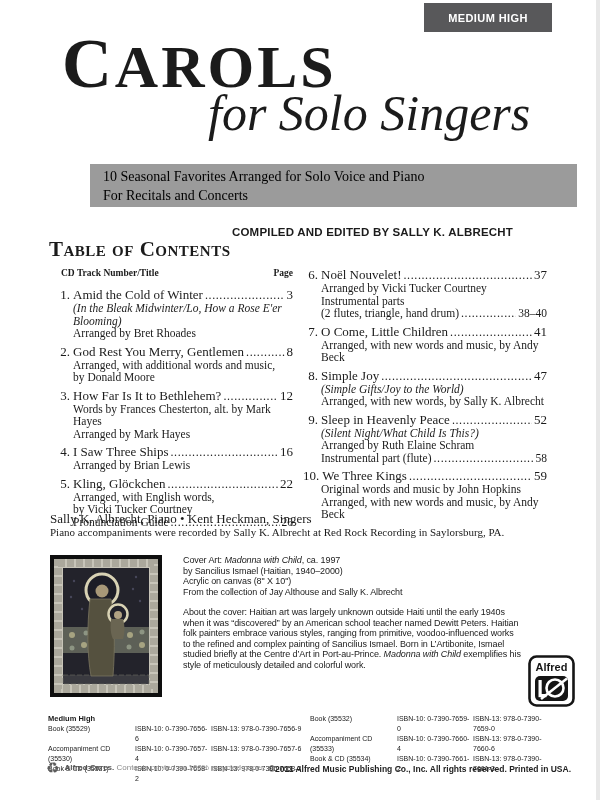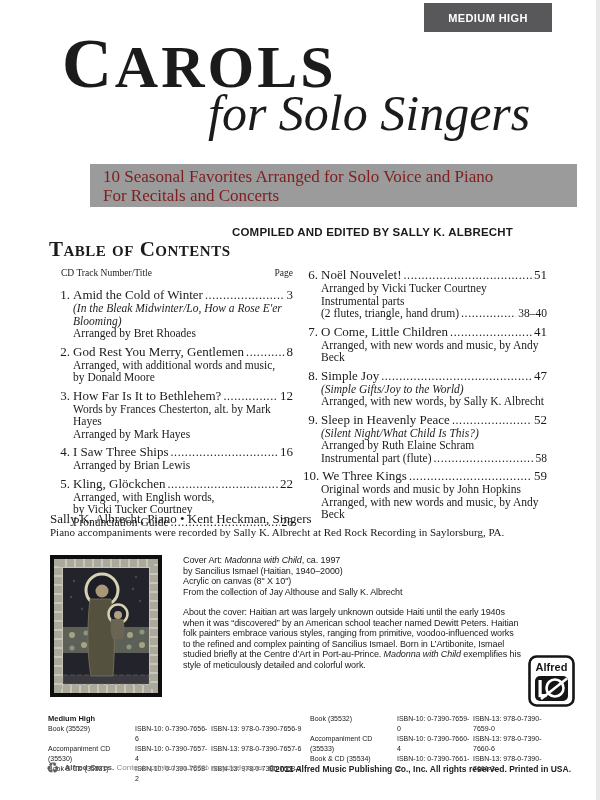--- a/index.html
+++ b/index.html
@@ -13,35 +13,35 @@
 
   
   .title-main{position:absolute;left:62px;top:30px;font-size:60px;font-weight:600;
               letter-spacing:3px;line-height:1;}
   .title-main::first-letter{font-size:115%;}
   .title-sub{position:absolute;left:208px;top:88px;font-size:50px;font-style:italic;
              font-weight:500;line-height:1;white-space:nowrap;}
 
   
   .banner{position:absolute;left:90px;top:164px;width:487px;height:43px;background:#9b9b9b;
-          color:#7f1d1d;font-size:17px;line-height:19px;padding-top:3px;box-sizing:border-box;}
+          color:#000000;font-size:14px;line-height:19px;padding-top:3px;box-sizing:border-box;}
   .banner div{padding-left:13px;}
 
   .compiled{position:absolute;right:83px;top:226px;font-family:"Liberation Sans",sans-serif;
             font-weight:bold;font-size:11.5px;letter-spacing:.2px;}
 
   .toc-heading{position:absolute;left:49px;top:237px;font-size:21px;font-weight:600;
                font-variant:small-caps;letter-spacing:.5px;}
 
   
   .toc{position:absolute;left:55px;top:268px;width:492px;display:flex;}
   .toc-col{display:flex;flex-direction:column;}
   .toc-col-left{width:238px;margin-right:10px;}
   .toc-col-right{width:244px;}
-  .toc-header{display:flex;justify-content:space-between;font-weight:normal;font-size:9.5px;
+  .toc-header{display:flex;justify-content:space-between;font-weight:bold;font-size:9.5px;
               padding-left:6px;margin-bottom:10px;text-align:center;}
   .toc-item{margin-bottom:5px;}
   .toc-main{display:flex;align-items:baseline;font-size:13px;line-height:14px;}
   .toc-num{flex:0 0 15px;text-align:right;}
   .toc-title{flex:0 1 auto;margin-left:3px;white-space:nowrap;}
   .toc-leader{flex:1 1 8px;overflow:hidden;white-space:nowrap;margin:0 2px;min-width:8px;}
   .toc-leader::after{content:"........................................................................................";
                      font-size:12px;letter-spacing:.6px;}
   .toc-page{flex:0 0 auto;}
   .toc-sub{font-size:11.5px;line-height:12.5px;margin-left:18px;}
@@ -161,21 +161,21 @@
           </div>
         </div>
     </div>
     <div class="toc-col toc-col-right">
       <div class="toc-items">
           <div class="toc-item">
             <div class="toc-main">
               <span class="toc-num">6.</span>
               <span class="toc-title">Noël Nouvelet!</span>
               <span class="toc-leader"></span>
-              <span class="toc-page">51</span>
+              <span class="toc-page">37</span>
             </div>
             <div class="toc-sub">Arranged by Vicki Tucker Courtney</div>
             <div class="toc-sub">Instrumental parts</div>
             <div class="toc-sub with-page">
               <span class="sub-text">(2 flutes, triangle, hand drum)</span>
               <span class="toc-leader"></span>
               <span class="toc-page">38–40</span>
             </div>
           </div>
           <div class="toc-item">

